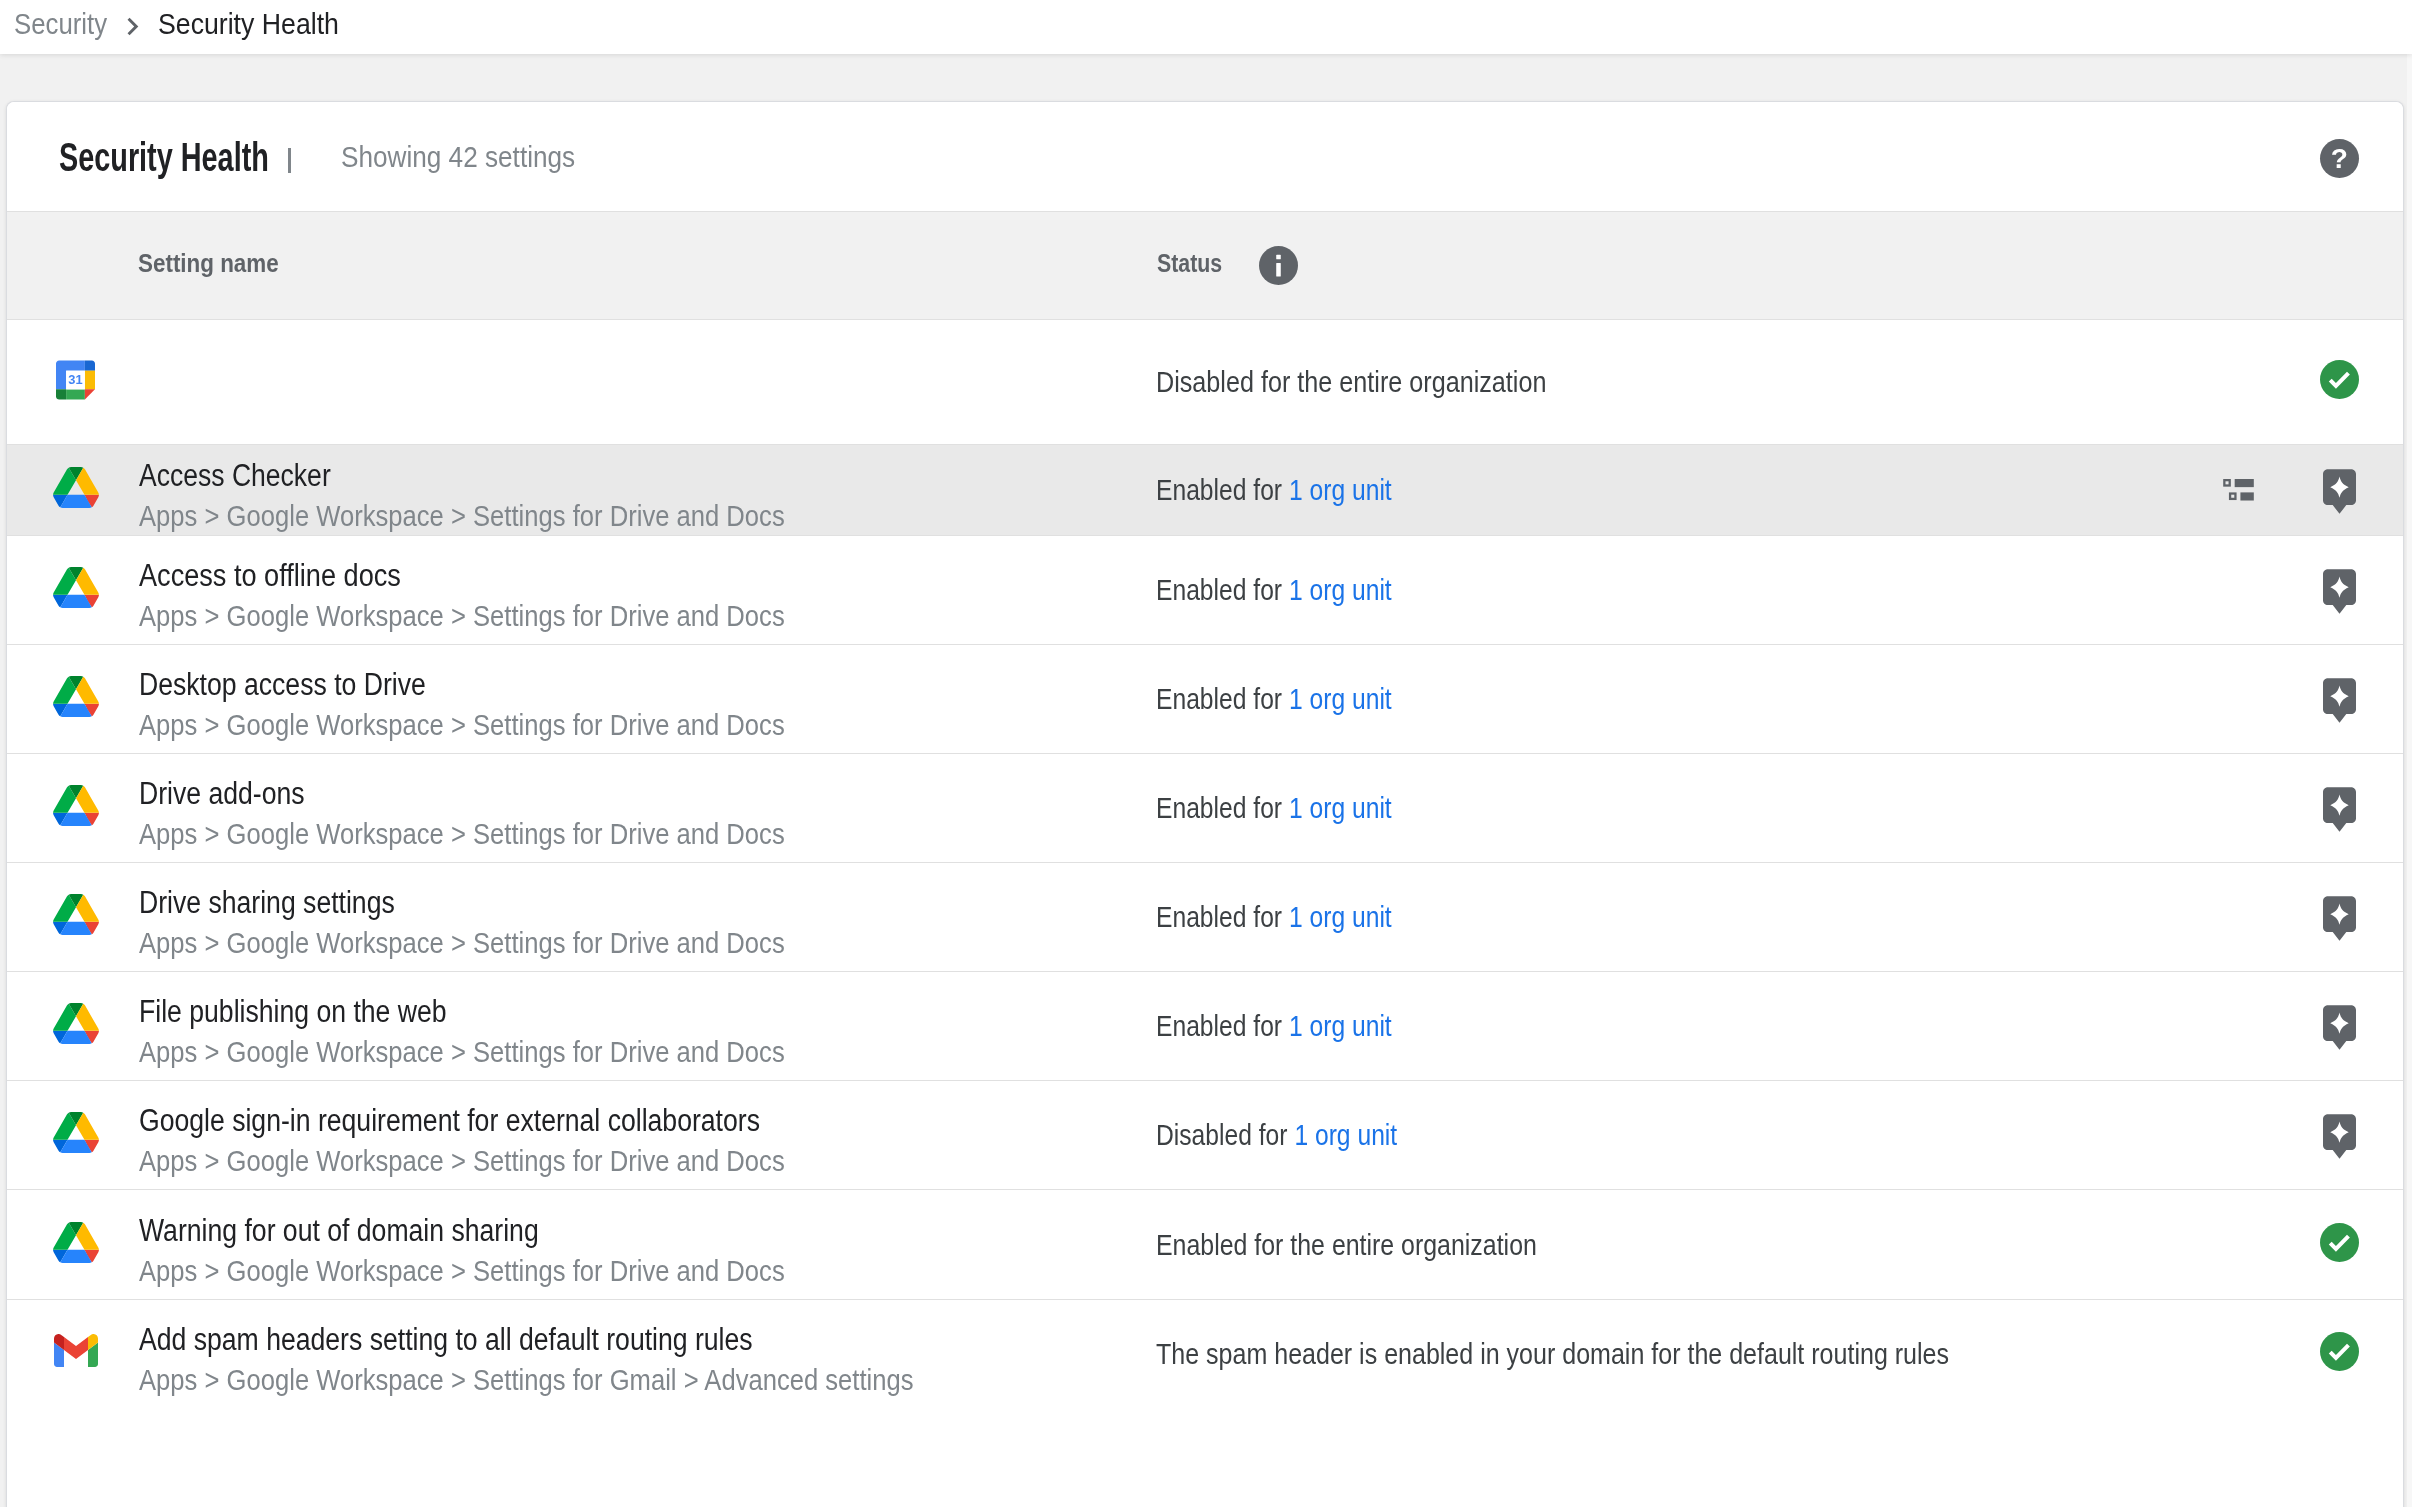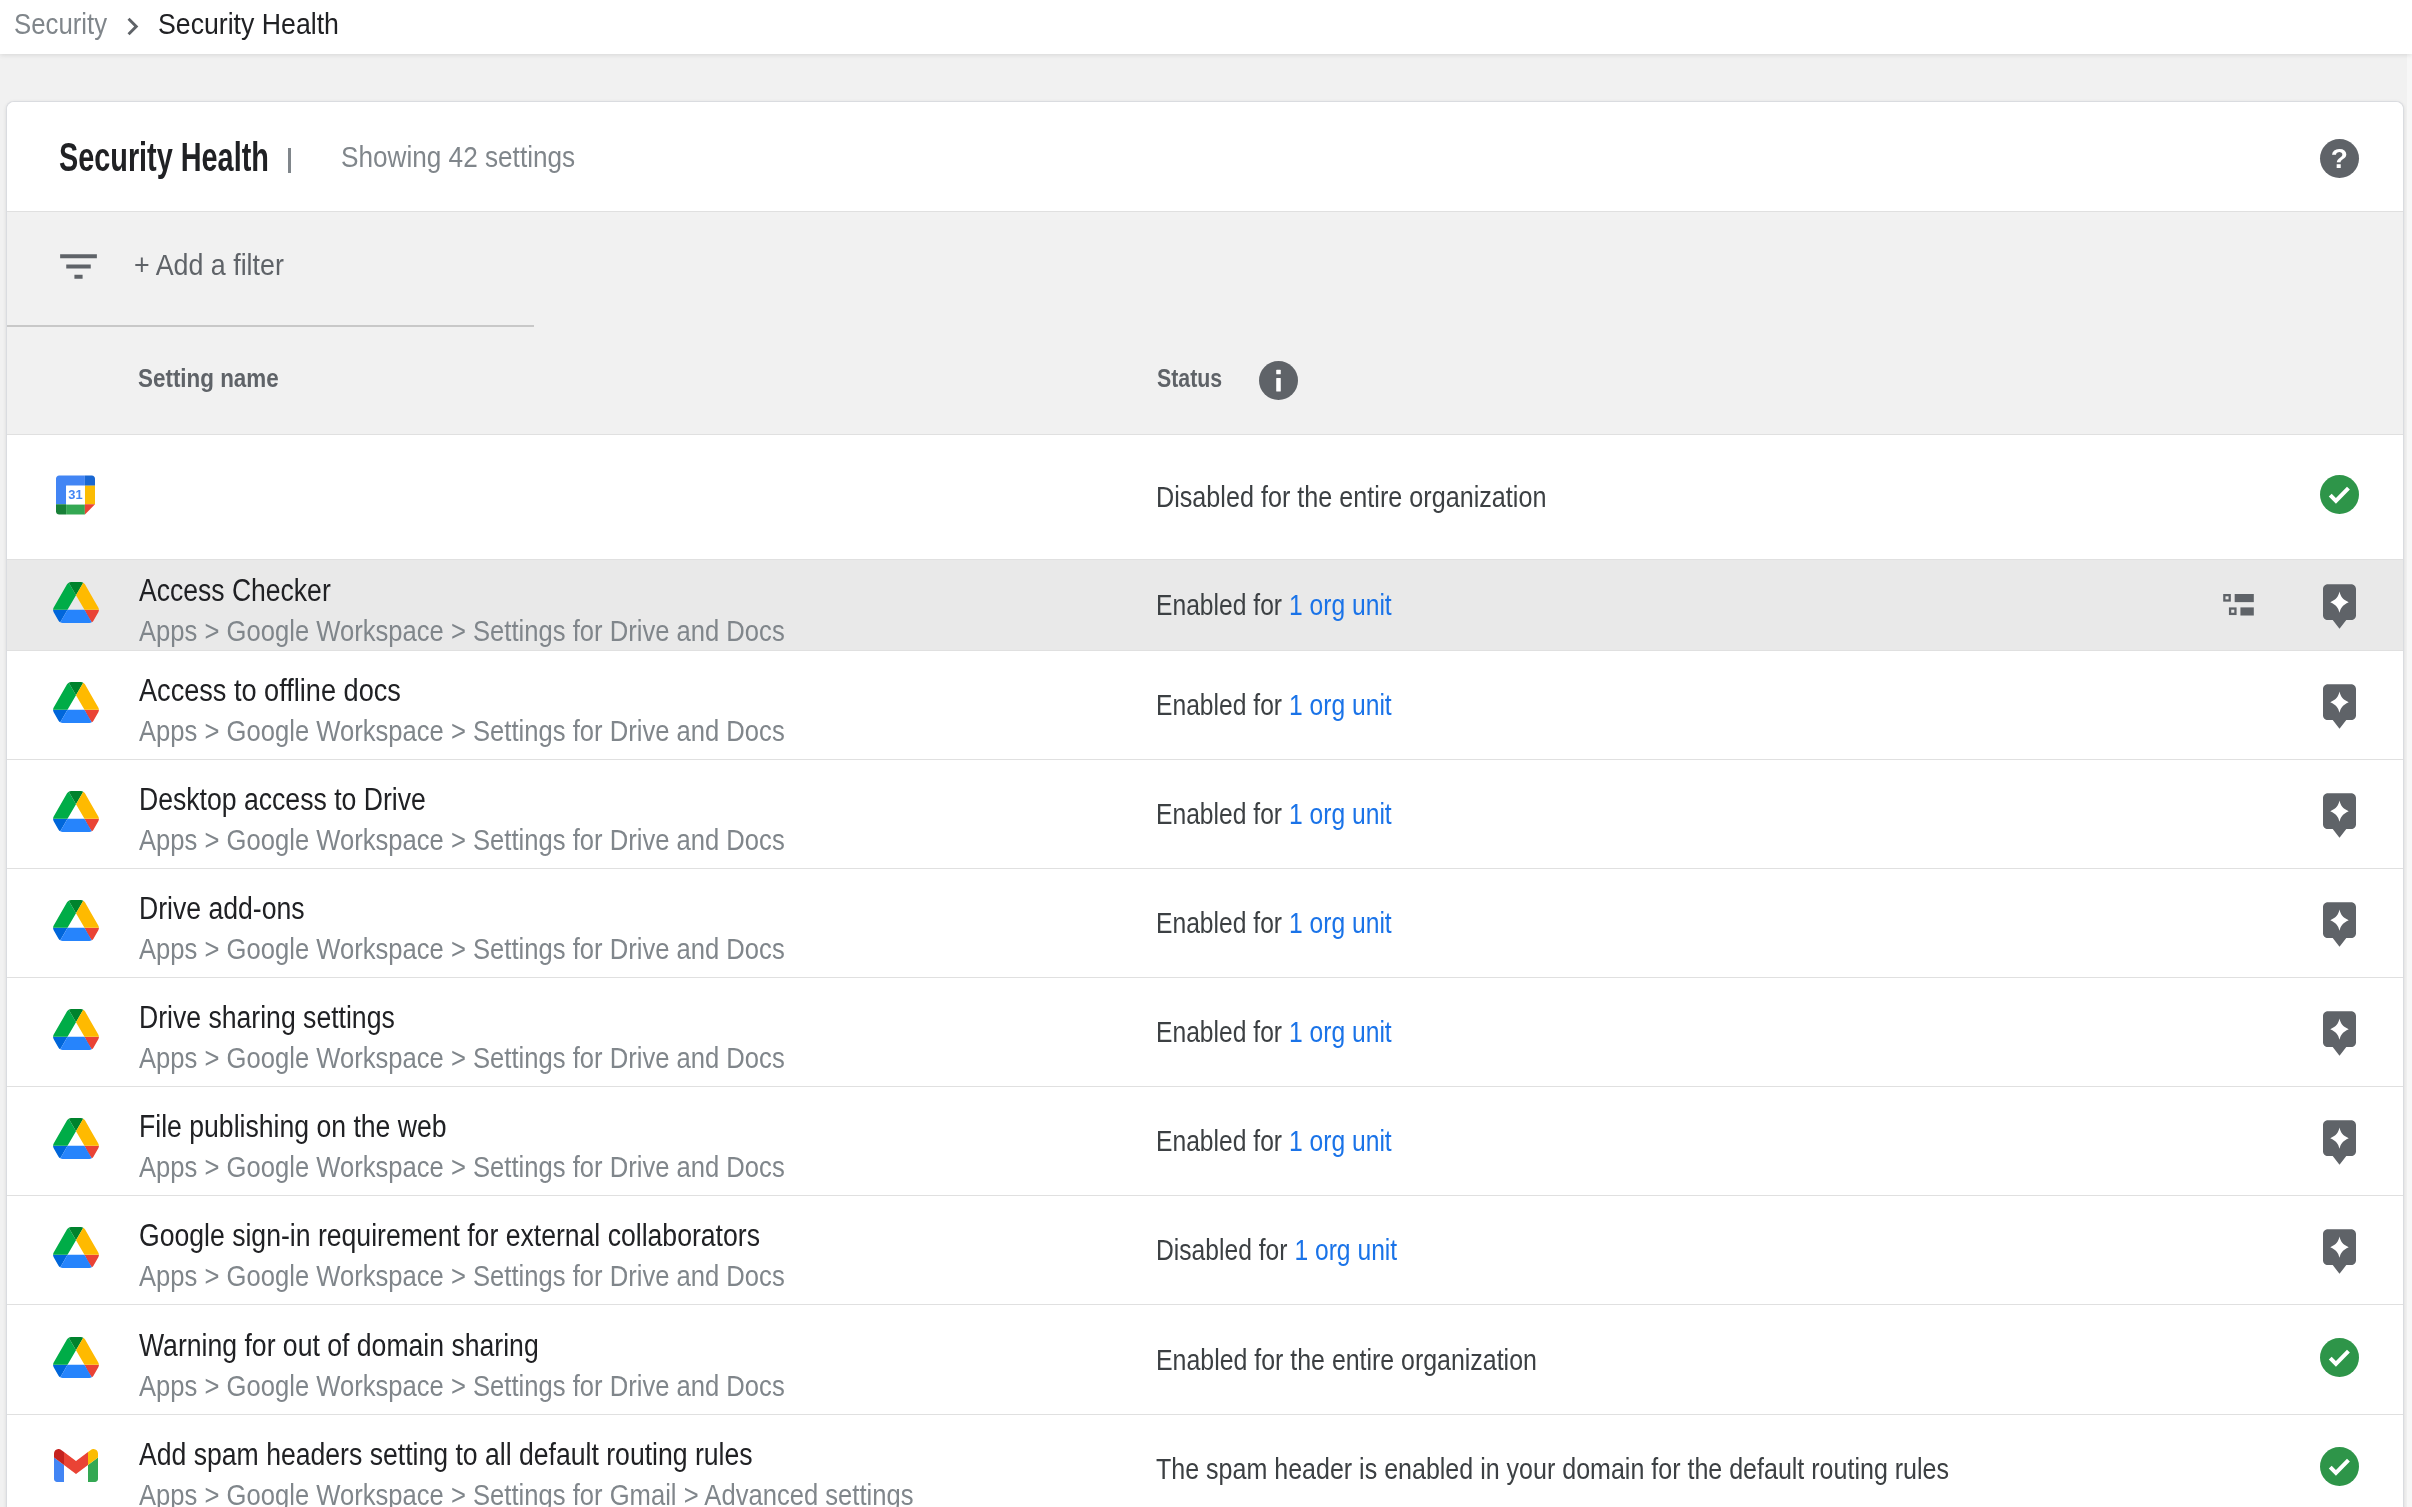--- a/index.html
+++ b/index.html
@@ -44,27 +44,20 @@
     </svg>
   <span class="bc-dark">Security Health</span>
 </div>
 <div class="card">
   <div class="chead">
     <span class="ctitle">Security Health</span>
     <span class="csep"></span>
     <span class="csub">Showing 42 settings</span>
     <div class="help">?</div>
   </div>
-  <div class="fbar">
-    <svg class="ficon" width="49" height="49" viewBox="0 0 24 24">
-        <path fill="#5f6368" d="M10 18h4v-2h-4v2zM3 6v2h18V6H3zm3 7h12v-2H6v2z"></path>
-      </svg>
-    <span class="ftext">+ Add a filter</span>
-    <div class="fline"></div>
-  </div>
   <div class="thead">
     <span class="th1">Setting name</span>
     <span class="th2">Status</span>
     <svg class="info" width="39" height="39" viewBox="0 0 24 24">
         <circle cx="12" cy="12" r="12" fill="#5f6368"></circle>
         <rect x="10.6" y="5.4" width="2.8" height="2.8" rx="0.4" fill="#fff"></rect>
         <rect x="10.6" y="10.4" width="2.8" height="8.4" rx="0.4" fill="#fff"></rect>
       </svg>
   </div>
   <div id="rows">

